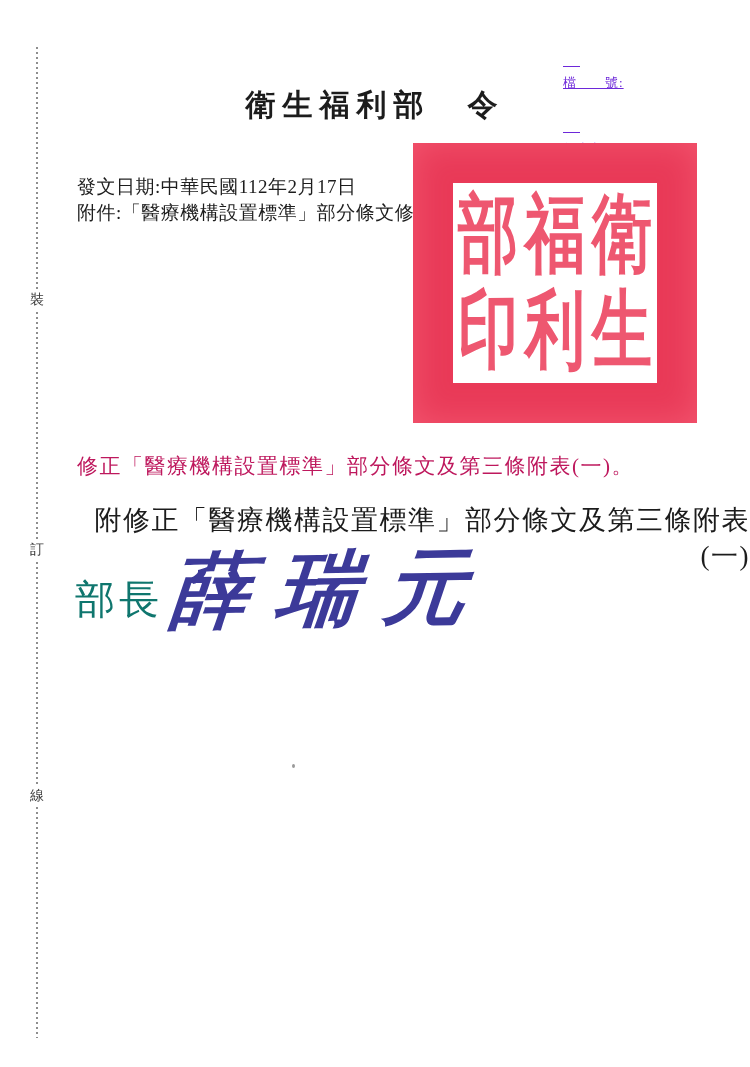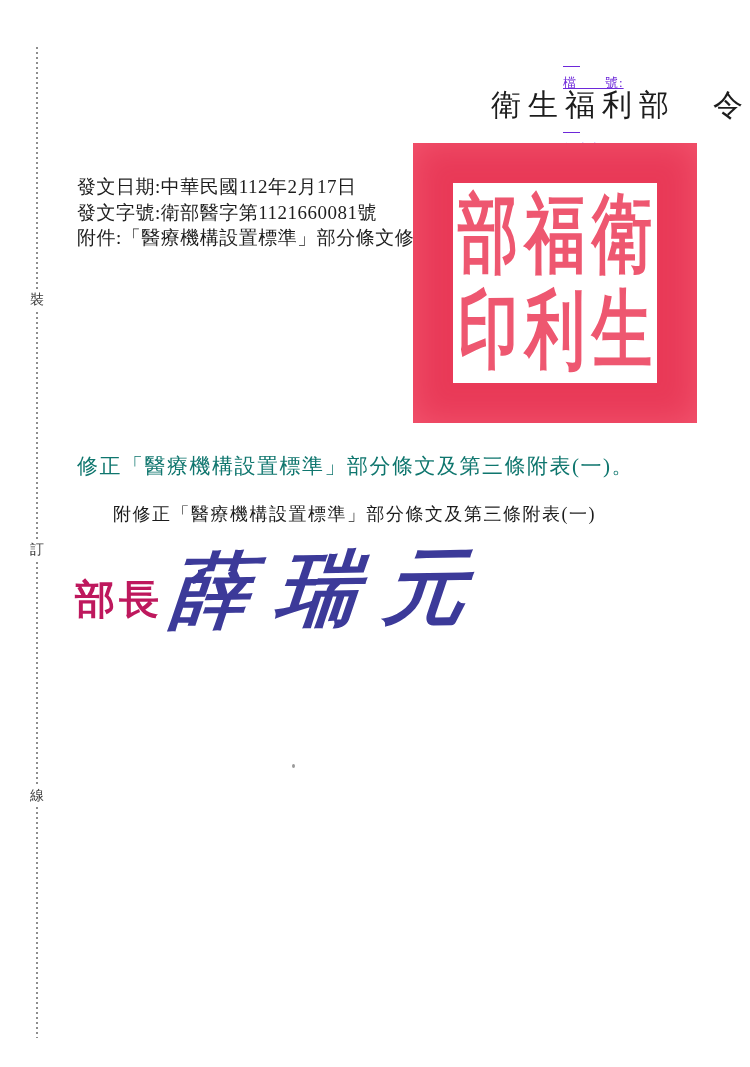--- a/index.html
+++ b/index.html
@@ -33,23 +33,23 @@
   
   .file-block {
     position:absolute; left:563px; top:28px;
     font-size:13px; line-height:22px; color:#6d28d9;
     letter-spacing:1px; white-space:pre;text-decoration:underline;
   }
 
   
   .doc-title {
     position:absolute; left:0; right:0; top:85px;
-    text-align:right;
+    text-align:center;
     font-size:30px; letter-spacing:7px;
-    color:#1c1c1c; font-weight:400;
+    color:#1c1c1c; font-weight:700;
     white-space:pre;
   }
 
   
   .meta {
     position:absolute; left:77px; top:146px;
     font-size:19px; line-height:25.5px;
     color:#1d1d1d; letter-spacing:0.5px;
     z-index:1;
     margin-top:28px;
@@ -80,32 +80,32 @@
     font-size:60px; line-height:1;
     font-weight:700;
     color:#ee5770;
     transform:scaleY(1.42);
     transform-origin:center;
   }
 
   
   .body-line1 {
     position:absolute; left:77px; top:452px;
-    font-size:21px; letter-spacing:1.5px; color:#0f766e;
+    font-size:21px; letter-spacing:1.5px; color:#be185d;
   }
   .body-line2 {
-    position:absolute; left:113px; top:502px;
-    font-size:18px; letter-spacing:1.5px; color:#1c1c1c;
+    position:absolute; left:86px; top:502px;
+    font-size:27px; letter-spacing:1.5px; color:#1c1c1c;text-align:right;
   }
 
   
   .sig-title {
     position:absolute; left:75px; top:572px;
-    font-size:40px; color:#be185d;
-    font-weight:700; letter-spacing:4px;
+    font-size:40px; color:#0f766e;
+    font-weight:400; letter-spacing:4px;
   }
   .sig-name {
     position:absolute; left:168px; top:538px;
     font-size:82px; color:#3c3a99;
     font-weight:700; font-style:italic;
     letter-spacing:26px;
     transform:skewX(-6deg) rotate(-1deg);
     transform-origin:left center;
     white-space:nowrap;
   }
@@ -129,21 +129,20 @@
 
   <div class="file-block">
     <div>檔　　號:</div>
     <div>保存年限:</div>
   </div>
 
   <div class="doc-title">衛生福利部　令</div>
 
   <div class="meta">
     <div>發文日期:中華民國112年2月17日</div>
-    <div>發文字號:衛部醫字第1121660081號</div>
     <div>附件:「醫療機構設置標準」部分條文修正條文及</div>
   </div>
 
   <div class="seal">
     <div class="seal-inner">
       <div class="seal-col">
         <span class="seal-glyph">衛</span>
         <span class="seal-glyph">生</span>
       </div>
       <div class="seal-col">

